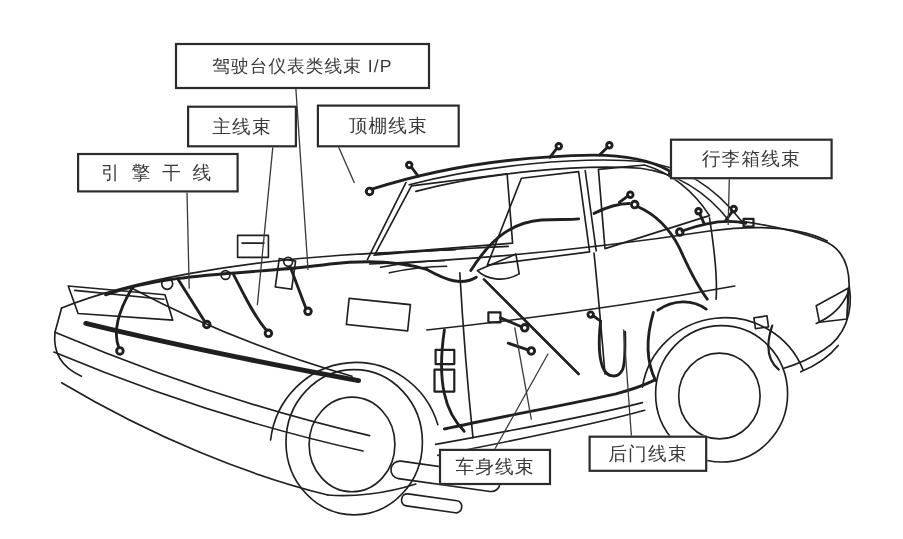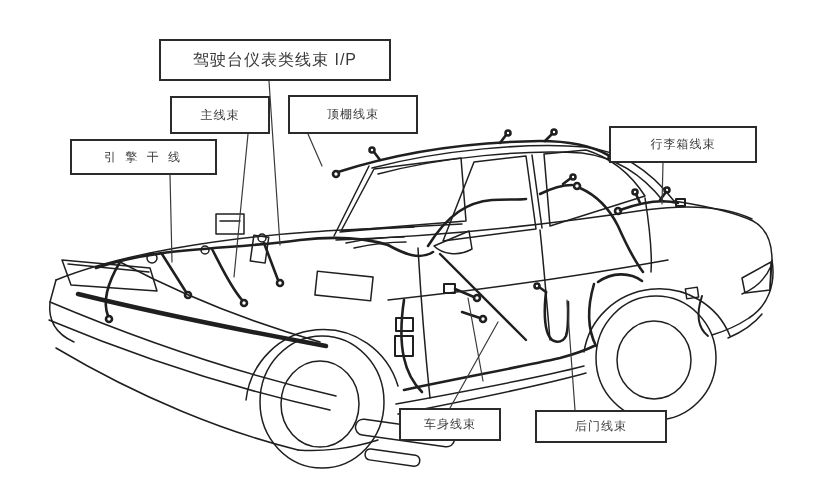--- a/index.html
+++ b/index.html
@@ -4,32 +4,32 @@
 <style>
   html,body{margin:0;padding:0;background:#fff;}
   #stage{
     position:relative;width:821px;height:490px;background:#ffffff;
     font-family:"Liberation Sans","DejaVu Sans",sans-serif;overflow:hidden;
   }
   #car-svg{position:absolute;left:0;top:0;width:821px;height:490px;}
   .callout{
     position:absolute;display:flex;align-items:center;justify-content:center;
     background:#ffffff;border:2px solid #2b2b2b;box-sizing:border-box;
-    color:#3a3a3a;font-size:12px;letter-spacing:1px;white-space:nowrap;
+    color:#3a3a3a;font-size:17px;letter-spacing:1px;white-space:nowrap;
     z-index:1;
   }
   .callout.front{z-index:2;}
   #cb-dashboard{left:159px;top:39px;width:232px;height:42px;font-size:16px;}
   #cb-main{left:170px;top:96px;width:100px;height:38px;}
   #cb-roof{left:288px;top:95px;width:130px;height:39px;}
   #cb-engine{left:70px;top:139px;width:147px;height:36px;letter-spacing:3px;}
   #cb-trunk{left:609px;top:126px;width:148px;height:37px;}
   #cb-frontdoor{left:443px;top:381px;width:130px;height:36px;}
   #cb-body{left:399px;top:408px;width:102px;height:33px;}
-  #cb-reardoor{left:535px;top:410px;width:132px;height:33px;}
+  #cb-reardoor{left:535px;top:396px;width:108px;height:33px;}
 </style>
 </head>
 <body>
 
 <div id="stage">
 
   <svg id="car-svg" viewBox="0 0 821 490" fill="none" stroke="#1f1f1f" stroke-width="1.5" stroke-linecap="round" stroke-linejoin="round">
 
     <g>
       <path d="M56,280 C120,254 220,238 310,232 C355,229 392,228 414,227"></path>

